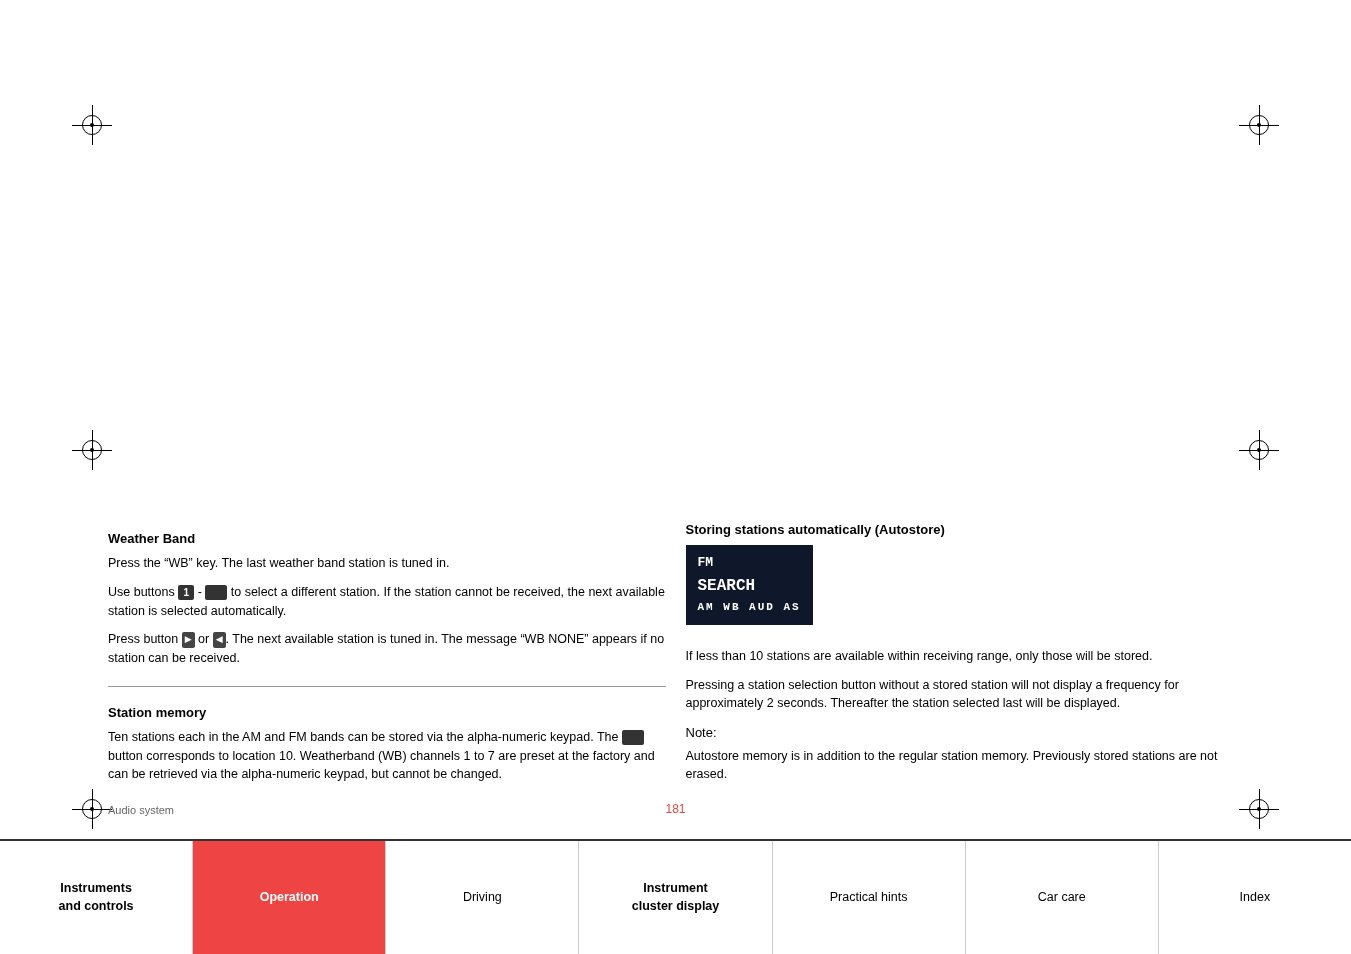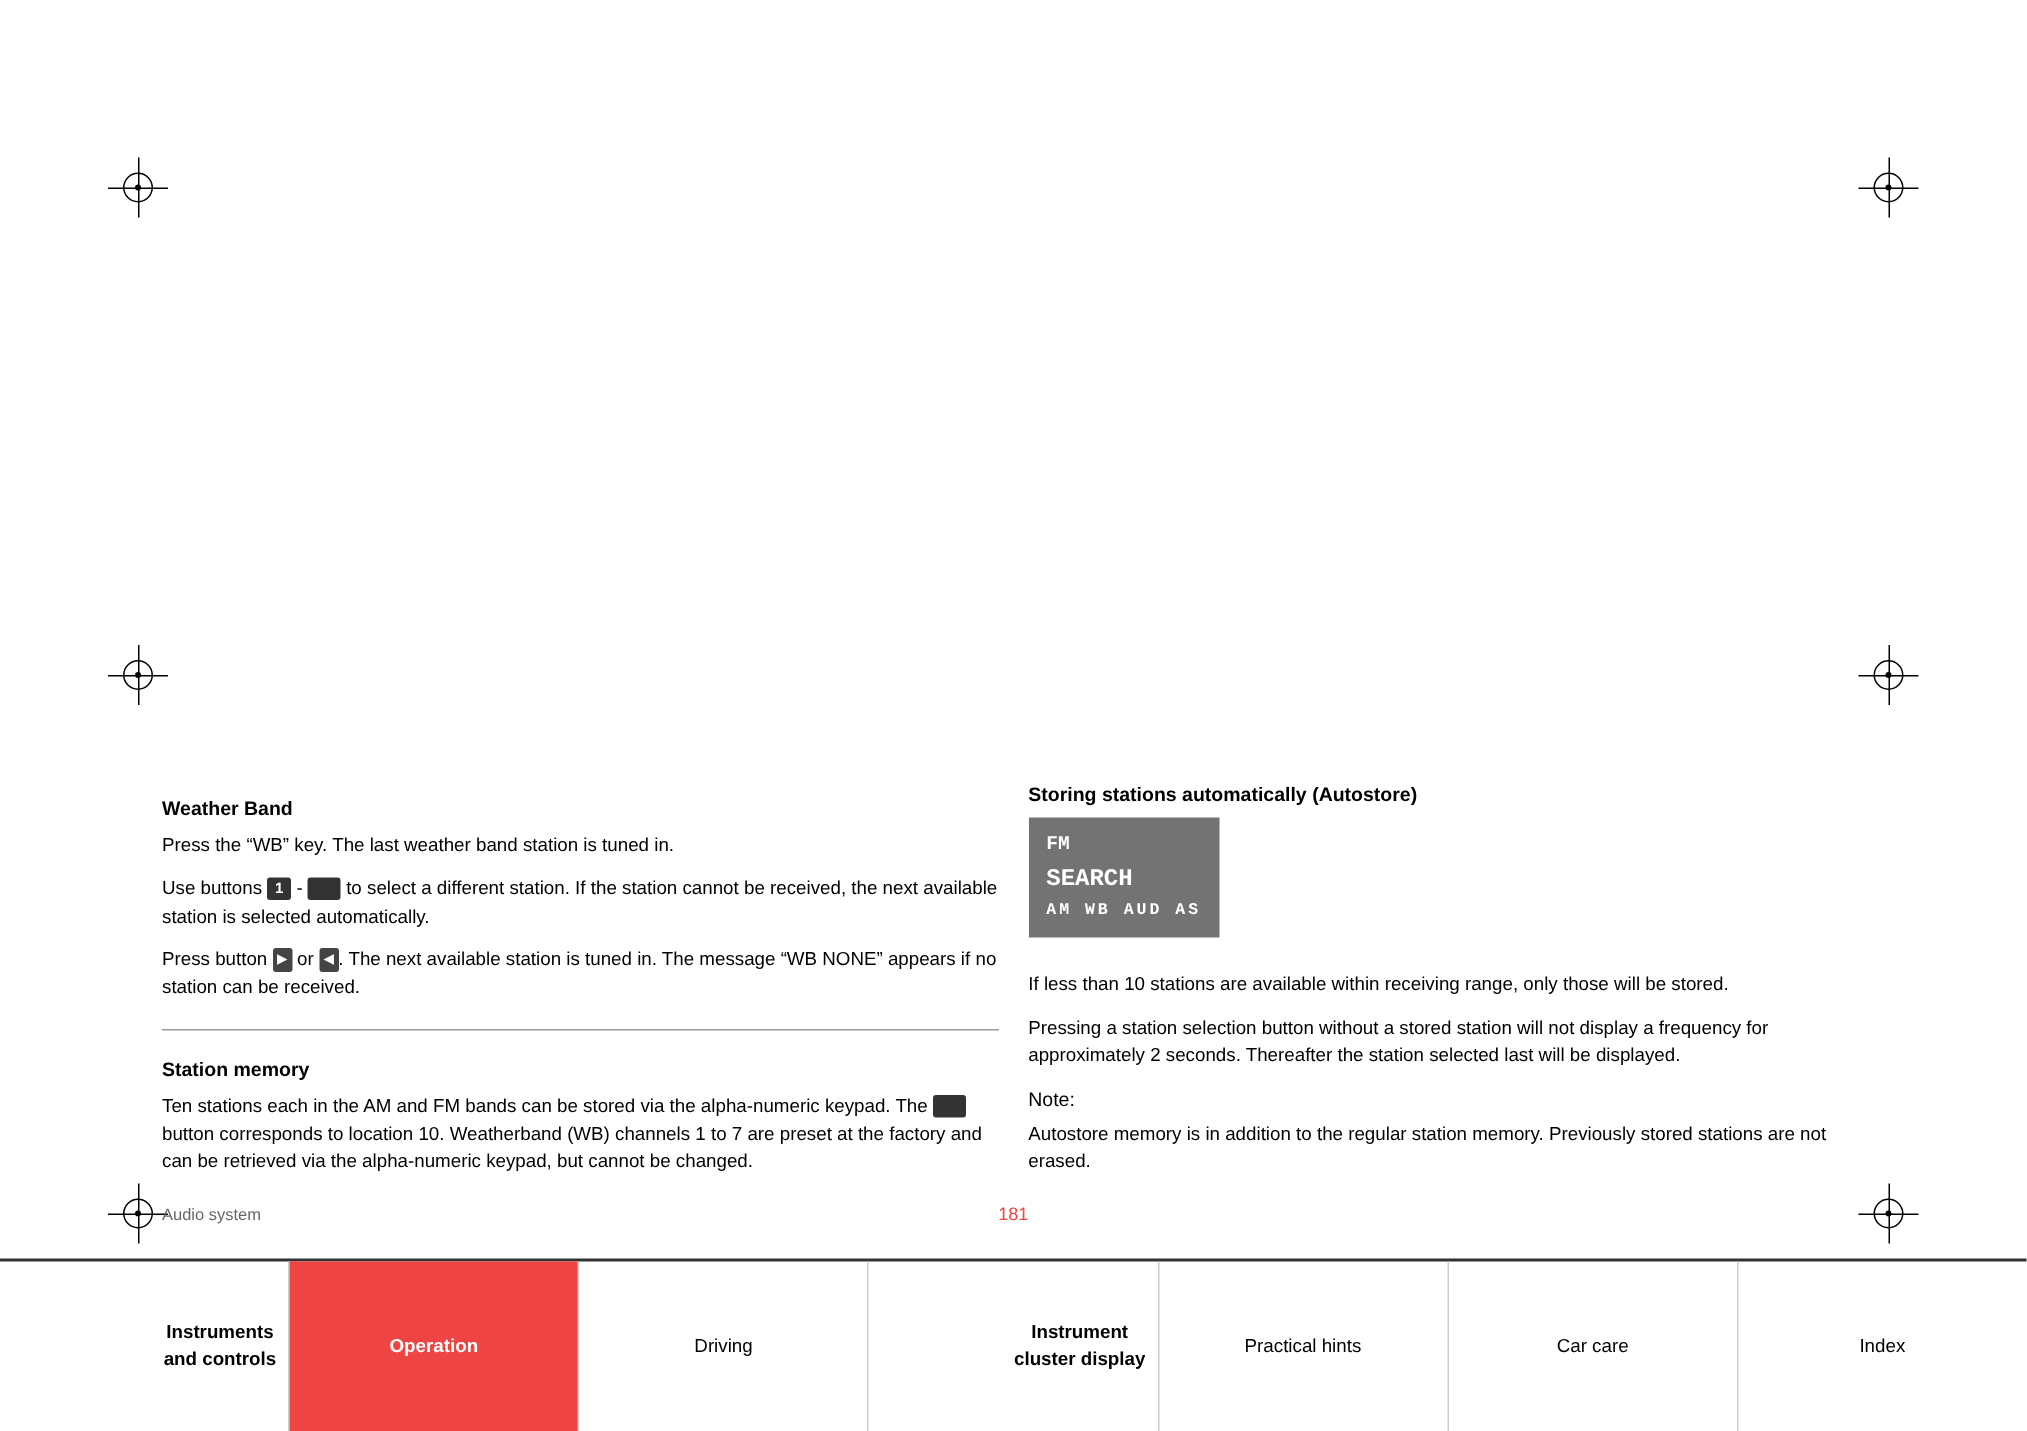--- a/index.html
+++ b/index.html
@@ -104,21 +104,21 @@
       color: #fff;
       font-size: 9px;
       padding: 1px 3px;
       border-radius: 2px;
       vertical-align: middle;
     }
 
     
     .radio-display {
       float: left;
-      background: #737373;
+      background: #0f172a;
       color: #fff;
       font-family: 'Courier New', monospace;
       font-size: 14px;
       font-weight: bold;
       padding: 8px 12px;
       margin-right: 14px;
       margin-bottom: 10px;
       line-height: 1.6;
       min-width: 110px;
     }
@@ -169,21 +169,20 @@
     }
 
     .nav-item.active {
       background: #ef4444;
       color: #fff;
       font-weight: bold;
     }
 
     .nav-item.bold-label {
       font-weight: bold;
-      justify-content: flex-end;
     }
 
     
     .section-divider {
       width: 100%;
       height: 1px;
       background: #999;
       margin: 18px 0;
     }
 

